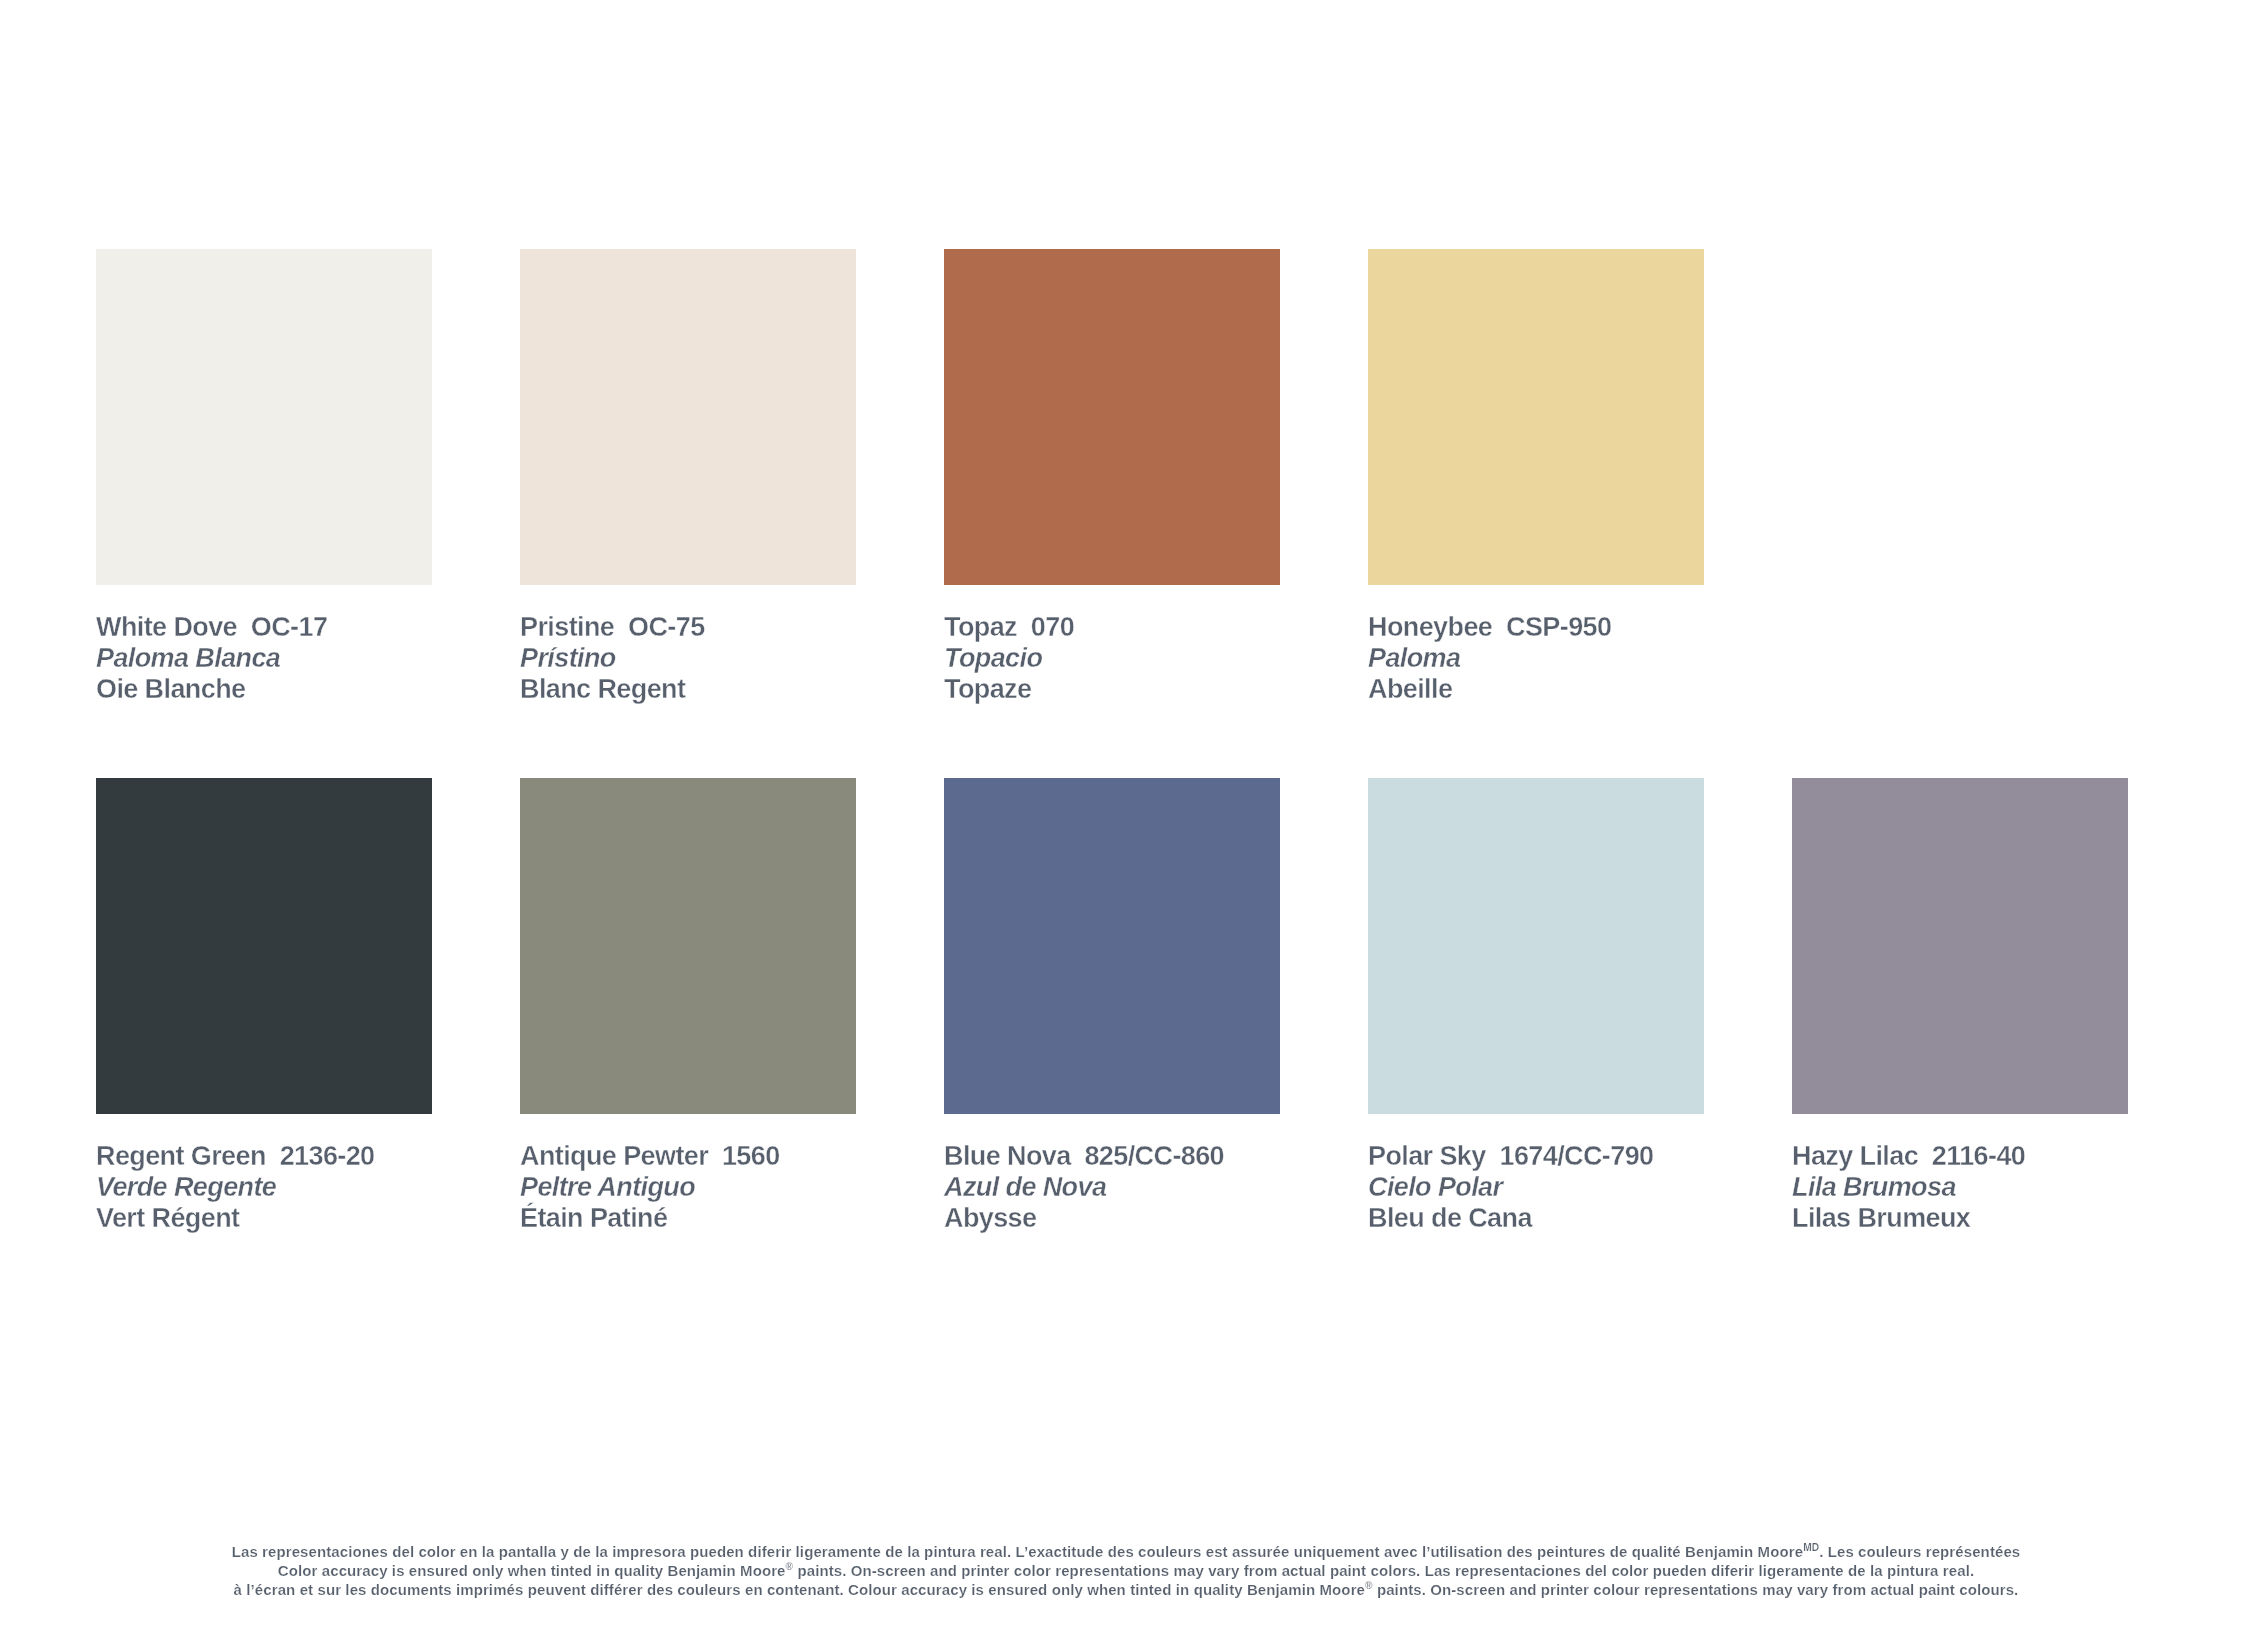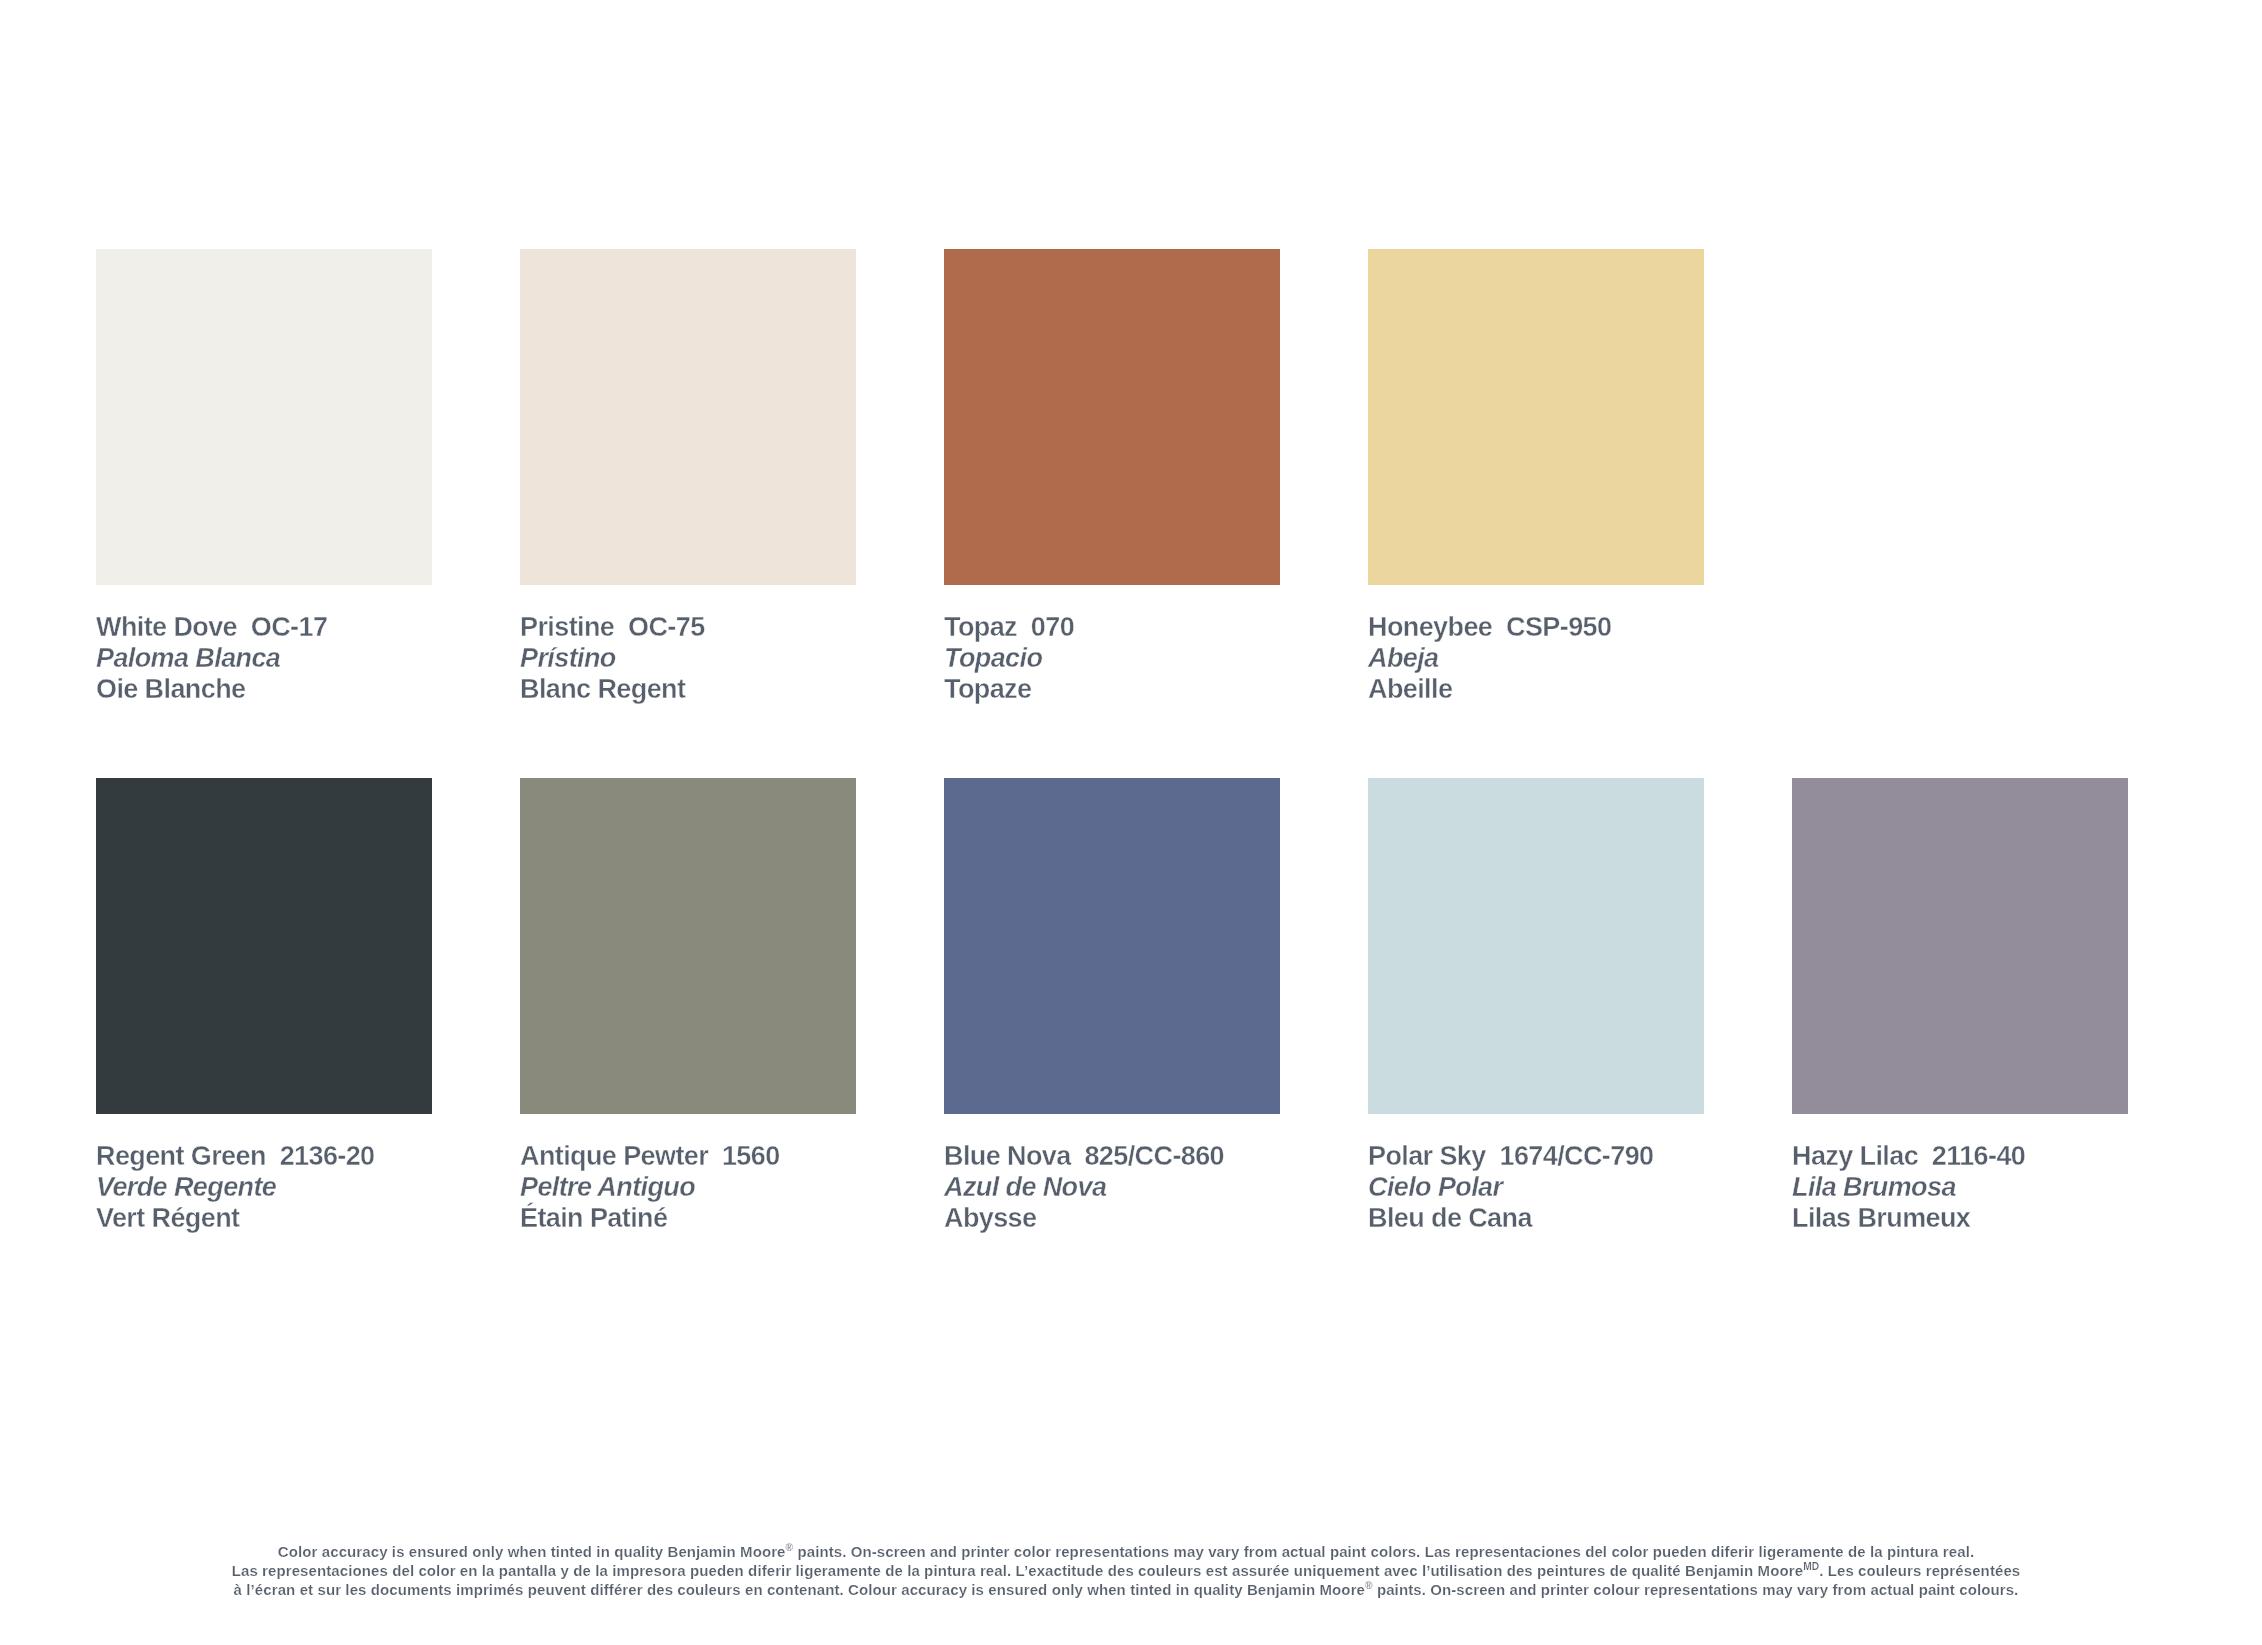--- a/index.html
+++ b/index.html
@@ -60,21 +60,21 @@
           <div class="labels">
             <div class="lbl lbl-en">Topaz  070</div>
             <div class="lbl lbl-es">Topacio</div>
             <div class="lbl lbl-fr">Topaze</div>
           </div>
         </div>
         <div class="swatch-cell">
           <div class="chip" style="background-color: rgb(235, 214, 158);"></div>
           <div class="labels">
             <div class="lbl lbl-en">Honeybee  CSP-950</div>
-            <div class="lbl lbl-es">Abeja</div>
+            <div class="lbl lbl-es">Paloma</div>
             <div class="lbl lbl-fr">Abeille</div>
           </div>
         </div>
       </div>
 
       <div class="swatch-row">
         <div class="swatch-cell">
           <div class="chip" style="background-color: rgb(51, 59, 62);"></div>
           <div class="labels">
             <div class="lbl lbl-en">Regent Green  2136-20</div>
@@ -112,19 +112,19 @@
             <div class="lbl lbl-en">Hazy Lilac  2116-40</div>
             <div class="lbl lbl-es">Lila Brumosa</div>
             <div class="lbl lbl-fr">Lilas Brumeux</div>
           </div>
         </div>
       </div>
 
   </div>
 
   <div class="footer">
+      <div class="fline">Las representaciones del color en la pantalla y de la impresora pueden diferir ligeramente de la pintura real. L’exactitude des couleurs est assurée uniquement avec l’utilisation des peintures de qualité Benjamin Moore<sup>MD</sup>. Les couleurs représentées</div>
       <div class="fline">Color accuracy is ensured only when tinted in quality Benjamin Moore<sup>®</sup> paints. On-screen and printer color representations may vary from actual paint colors. Las representaciones del color pueden diferir ligeramente de la pintura real.</div>
-      <div class="fline">Las representaciones del color en la pantalla y de la impresora pueden diferir ligeramente de la pintura real. L’exactitude des couleurs est assurée uniquement avec l’utilisation des peintures de qualité Benjamin Moore<sup>MD</sup>. Les couleurs représentées</div>
       <div class="fline">à l’écran et sur les documents imprimés peuvent différer des couleurs en contenant. Colour accuracy is ensured only when tinted in quality Benjamin Moore<sup>®</sup> paints. On-screen and printer colour representations may vary from actual paint colours.</div>
   </div>
 
 </div>
 
 
 </body></html>

